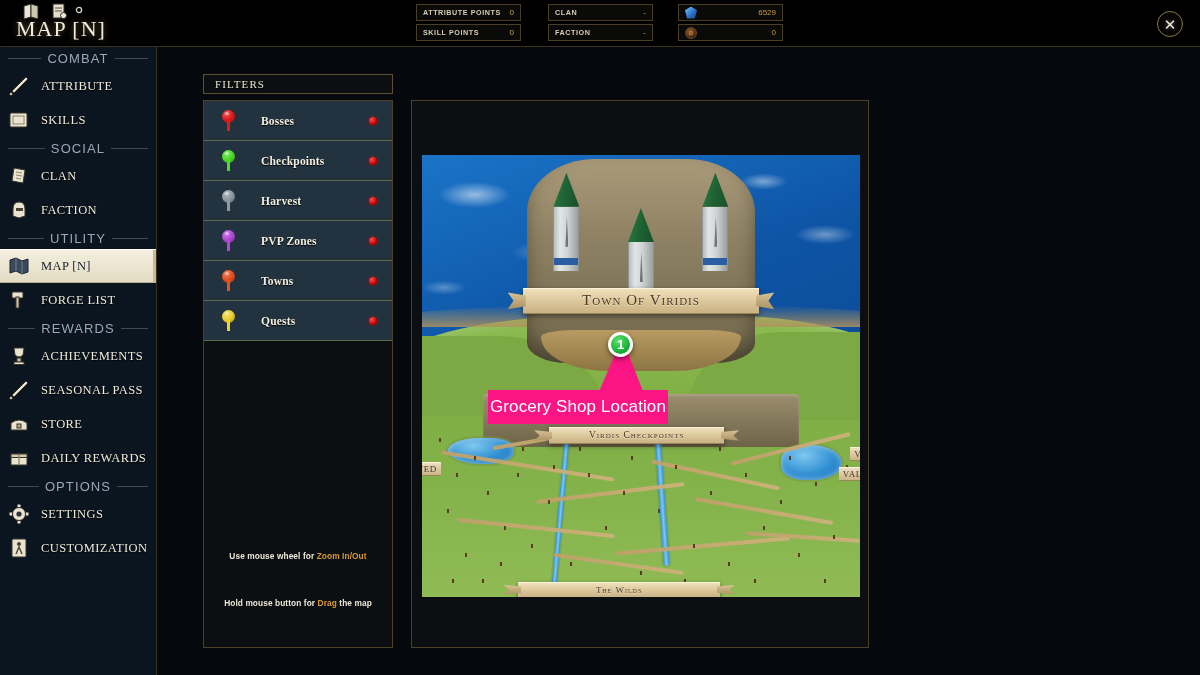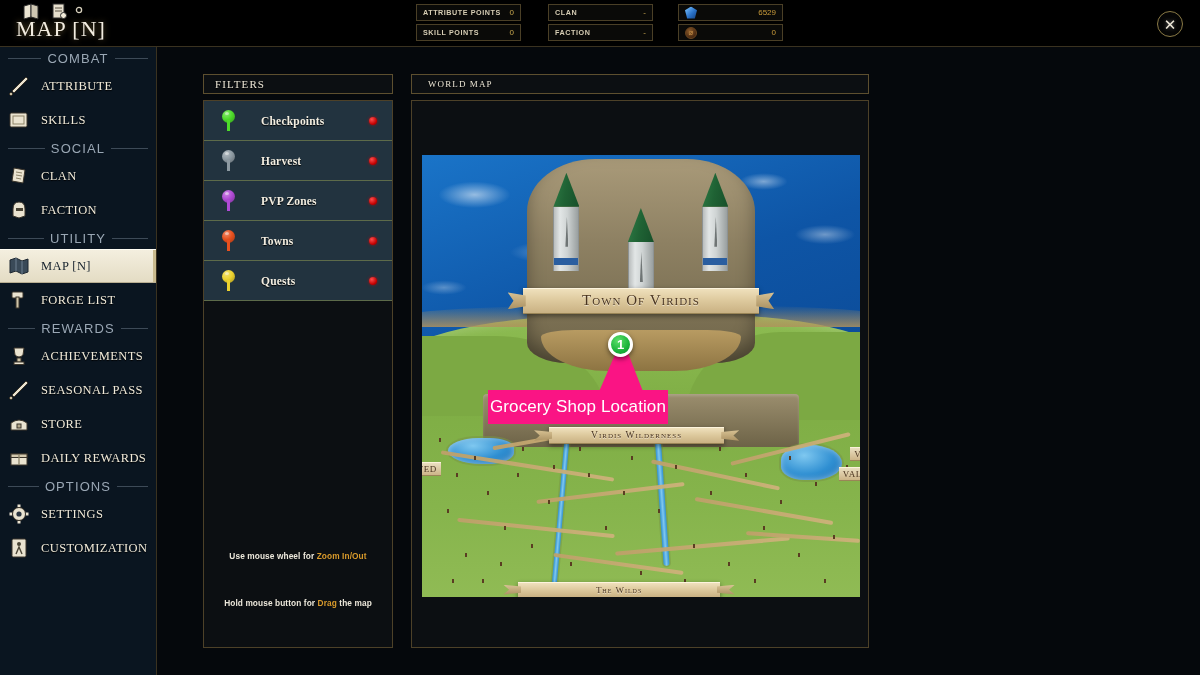--- a/index.html
+++ b/index.html
@@ -681,20 +681,29 @@
   <div id="filters-panel">
     <div class="panel-header">
       <span class="ph-txt">FILTERS</span>
     </div>
   </div>
 
   <div id="filters-body">
     <div id="filter-list">
         <div class="filter-row">
           <span class="pin">
+            <span class="head" style="background:radial-gradient(circle at 34% 28%, #ffffff55, #e01b1b 45%, #00000055);background-color:#e01b1b"></span>
+            <span class="gloss"></span>
+            <span class="tail" style="background:#e01b1b"></span>
+          </span>
+          <span class="flabel">Bosses</span>
+          <span class="fdot"></span>
+        </div>
+        <div class="filter-row">
+          <span class="pin">
             <span class="head" style="background:radial-gradient(circle at 34% 28%, #ffffff55, #4ddc2a 45%, #00000055);background-color:#4ddc2a"></span>
             <span class="gloss"></span>
             <span class="tail" style="background:#4ddc2a"></span>
           </span>
           <span class="flabel">Checkpoints</span>
           <span class="fdot"></span>
         </div>
         <div class="filter-row">
           <span class="pin">
             <span class="head" style="background:radial-gradient(circle at 34% 28%, #ffffff55, #8d9aa2 45%, #00000055);background-color:#8d9aa2"></span>
@@ -734,23 +743,20 @@
       </div>
   </div>
 
   <div class="hint" id="hint-1">
     <span>Use mouse wheel for </span><span class="hl">Zoom In/Out</span><span></span>
   </div>
   <div class="hint" id="hint-2">
     <span>Hold mouse button for </span><span class="hl">Drag</span><span> the map</span>
   </div>
 
-  <div id="map-header">
-    <span class="ph-txt">WORLD MAP</span>
-  </div>
 
   <div id="map-frame">
     <div id="map-viewport">
       <div id="map-canvas">
         <div class="water"></div>
         <div class="land"></div>
         <div class="coast-l"></div>
         <div class="coast-r"></div>
 
         <div class="island"></div>
@@ -832,21 +838,21 @@
             <div class="tree conifer" style="left: 6%; top: 94%;"><span class="trunk"></span><span class="crown"></span></div>
             <div class="tree" style="left: 91%; top: 94%;"><span class="trunk"></span><span class="crown"></span></div>
             <div class="tree" style="left: 43%; top: 96%;"><span class="trunk"></span><span class="crown"></span></div>
             <div class="tree conifer" style="left: 29%; top: 68%;"><span class="trunk"></span><span class="crown"></span></div>
           </div>
 
         <div class="banner" id="banner-town">
           <span class="btxt">Town Of Viridis</span>
         </div>
         <div class="banner" id="banner-wild">
-          <span class="btxt">Virdis Wilderness</span>
+          <span class="btxt">Virdis Checkpoints</span>
         </div>
         <div class="banner" id="banner-bottom">
           <span class="btxt">The Wilds</span>
         </div>
 
         <div class="edge-label" id="label-sted">STED</div>
         <div class="edge-label" id="label-vale">VER</div>
         <div class="edge-label" id="label-vale2">VALE</div>
 
         <div id="marker-stem"></div>

